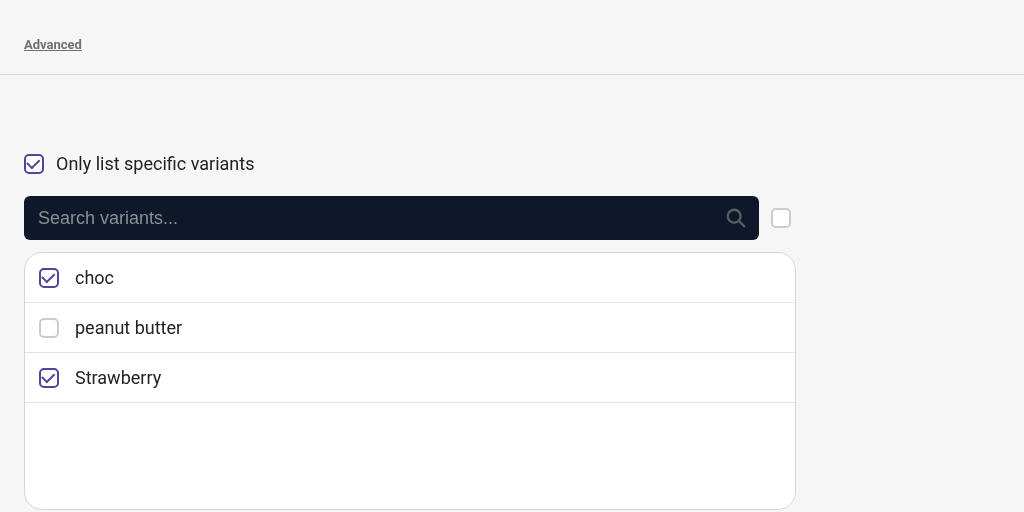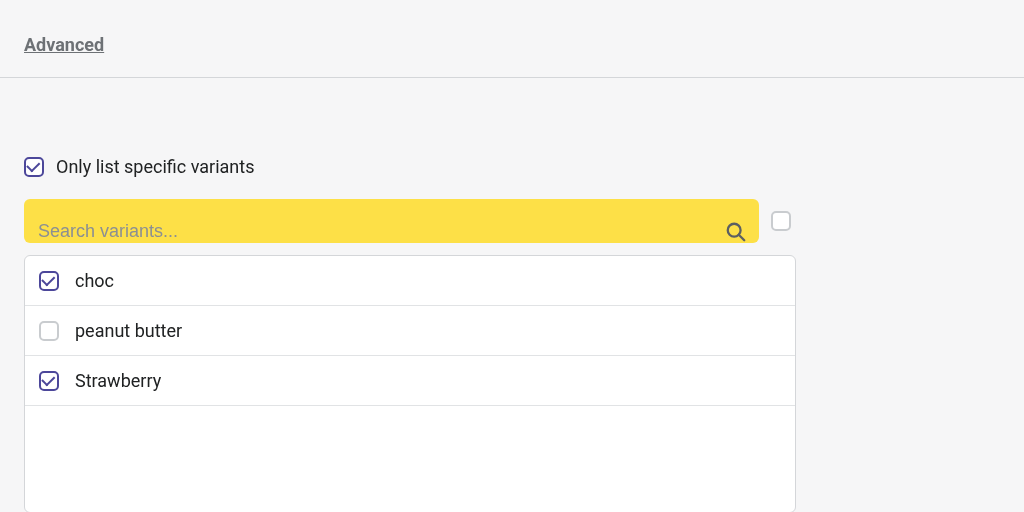--- a/index.html
+++ b/index.html
@@ -14,21 +14,21 @@
   }
   .container {
     box-sizing: border-box;
     padding: 34px 24px 24px 24px;
     width: 100%;
     height: 100%;
   }
   .heading-link {
     color: #6d7175;
     font-weight: 700;
-    font-size: 18px;
+    font-size: 13px;
     text-decoration: underline;
     display: inline-block;
     margin-bottom: 22px;
     cursor: pointer;
   }
   hr.divider {
     border: 0;
     border-top: 1px solid #d4d6d9;
     margin: 0 -24px 0 -24px;
   }
@@ -79,24 +79,24 @@
 
   .search-row {
     display: flex;
     align-items: center;
     gap: 12px;
     margin-top: 22px;
   }
   .searchbox {
     flex: 0 0 735px;
     height: 44px;
-    background: #fde047;
+    background: #0f172a;
     border-radius: 6px;
     display: flex;
-    align-items: flex-end;
+    align-items: center;
     padding: 0 12px;
     box-sizing: border-box;
   }
   .searchinput {
     flex: 1;
     border: none;
     outline: none;
     background: transparent;
     font-size: 18px;
     color: #6d7175;
@@ -113,21 +113,21 @@
   .search-icon svg {
     width: 100%;
     height: 100%;
     stroke: currentColor;
     fill: none;
   }
 
   .variant-list {
     width: 772px;
     border: 1px solid #d4d6d9;
-    border-radius: 6px;
+    border-radius: 18px;
     margin-top: 12px;
     background: #ffffff;
     box-sizing: border-box;
     min-height: 258px;
   }
   .variant-row {
     display: flex;
     align-items: center;
     gap: 16px;
     padding: 14px 14px;

